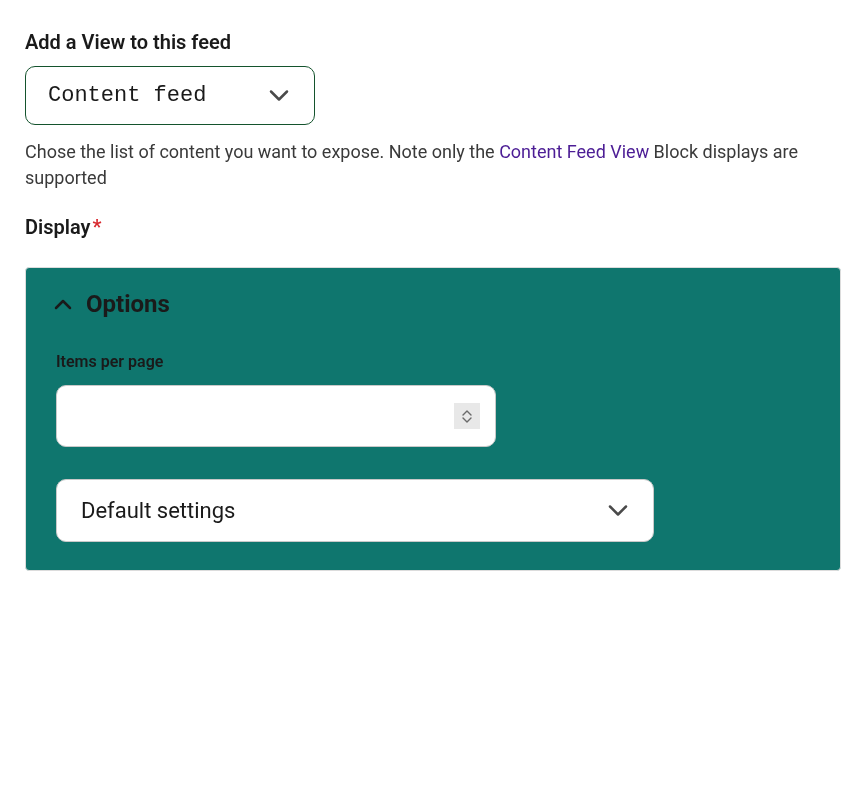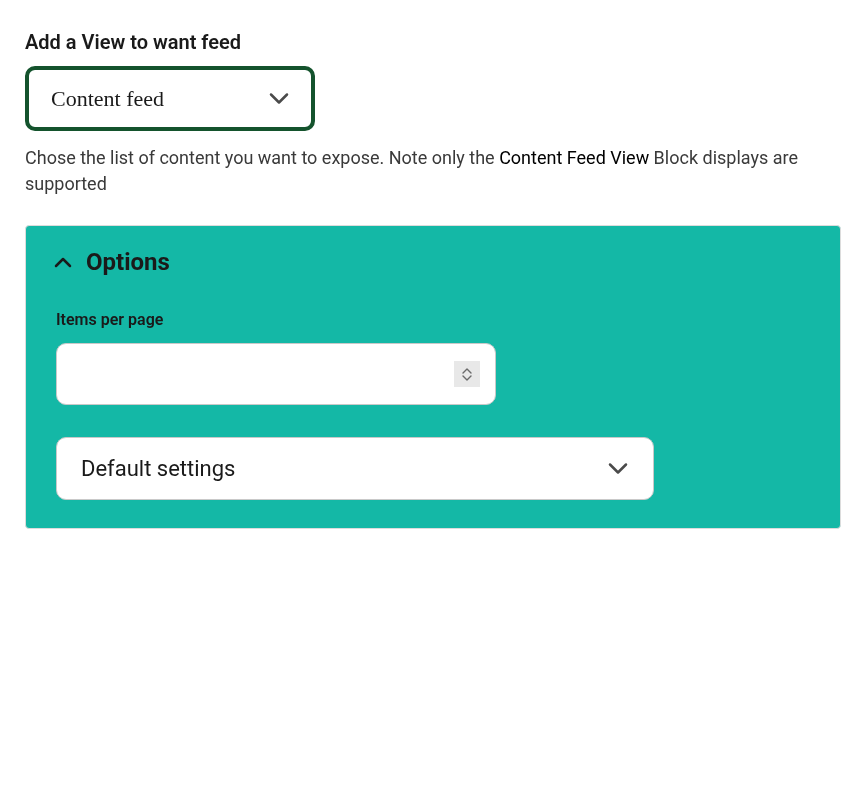--- a/index.html
+++ b/index.html
@@ -30,52 +30,52 @@
       font-weight: 600;
     }
     .select-wrap {
       position: relative;
       display: inline-block;
     }
     .select {
       appearance: none;
       -webkit-appearance: none;
       background: #ffffff;
-      border: 4px solid #14532d;
+      border: 1px solid #14532d;
       border-radius: 10px;
       padding: 16px 64px 16px 22px;
       font-size: 22px;
       color: #1a1a1a;
       cursor: pointer;
       min-width: 290px;
-      font-family: Liberation Serif, serif;
+      font-family: Liberation Mono, monospace;
     }
     .select-wrap .chevron {
       position: absolute;
       right: 26px;
       top: 50%;
       transform: translateY(-50%);
       pointer-events: none;
     }
     .help-text {
       font-size: 18px;
       color: #3a3a3a;
       margin-top: 14px;
       line-height: 1.45;
       max-width: 810px;
     }
     .help-text a {
-      color: #000000;
+      color: #4c1d95;
       text-decoration: none;
       margin-top: 44px;
     }
     .panel {
       border: 1px solid #dcdcdc;
       border-radius: 4px;
-      background: #14b8a6;
+      background: #0f766e;
       margin-top: 28px;
       padding-bottom: 28px;
     }
     .panel-header {
       display: flex;
       align-items: center;
       gap: 14px;
       padding: 22px 28px 8px 28px;
       cursor: pointer;
     }
@@ -145,37 +145,40 @@
       right: 26px;
       top: 50%;
       transform: translateY(-50%);
       pointer-events: none;
     }
   </style>
 </head>
 <body>
 
 <div class="field-group">
-  <label class="field-label">Add a View to want feed</label>
+  <label class="field-label">Add a View to this feed</label>
   <div class="select-wrap">
     <select class="select">
       <option>Content feed</option>
     </select>
     <span class="chevron">
       <svg width="20" height="12" viewBox="0 0 20 12" fill="none">
         <path d="M2 2 L10 10 L18 2" stroke="#4a4a4a" stroke-width="2.5" stroke-linecap="round" stroke-linejoin="round"></path>
       </svg>
     </span>
   </div>
   <p class="help-text">
     <span>Chose the list of content you want to expose. Note only the </span><a href="#">Content Feed View</a><span> Block displays are supported</span>
   </p>
 </div>
 
 <div class="field-group">
+  <label class="field-label">
+    <span>Display</span><span class="required-star">*</span>
+  </label>
 </div>
 
 <div class="panel">
   <div class="panel-header">
     <span>
       <svg width="18" height="11" viewBox="0 0 18 11" fill="none">
         <path d="M2 9 L9 2 L16 9" stroke="#1a1a1a" stroke-width="2.5" stroke-linecap="round" stroke-linejoin="round"></path>
       </svg>
     </span>
     <span class="panel-title">Options</span>

